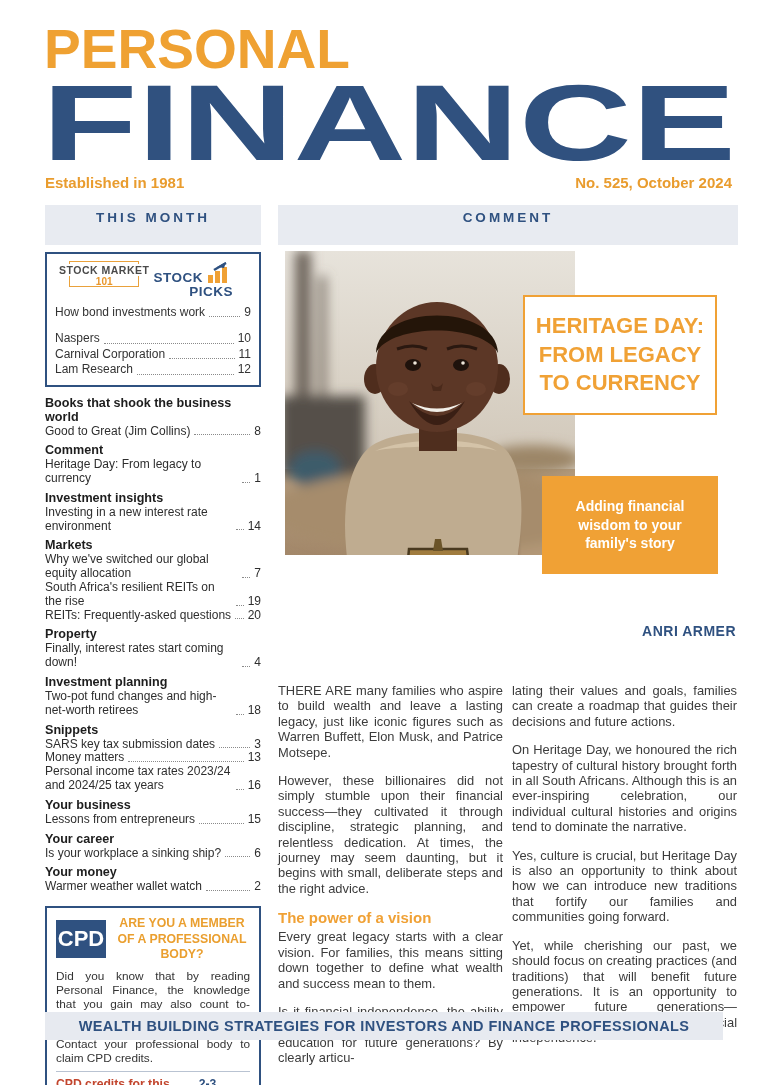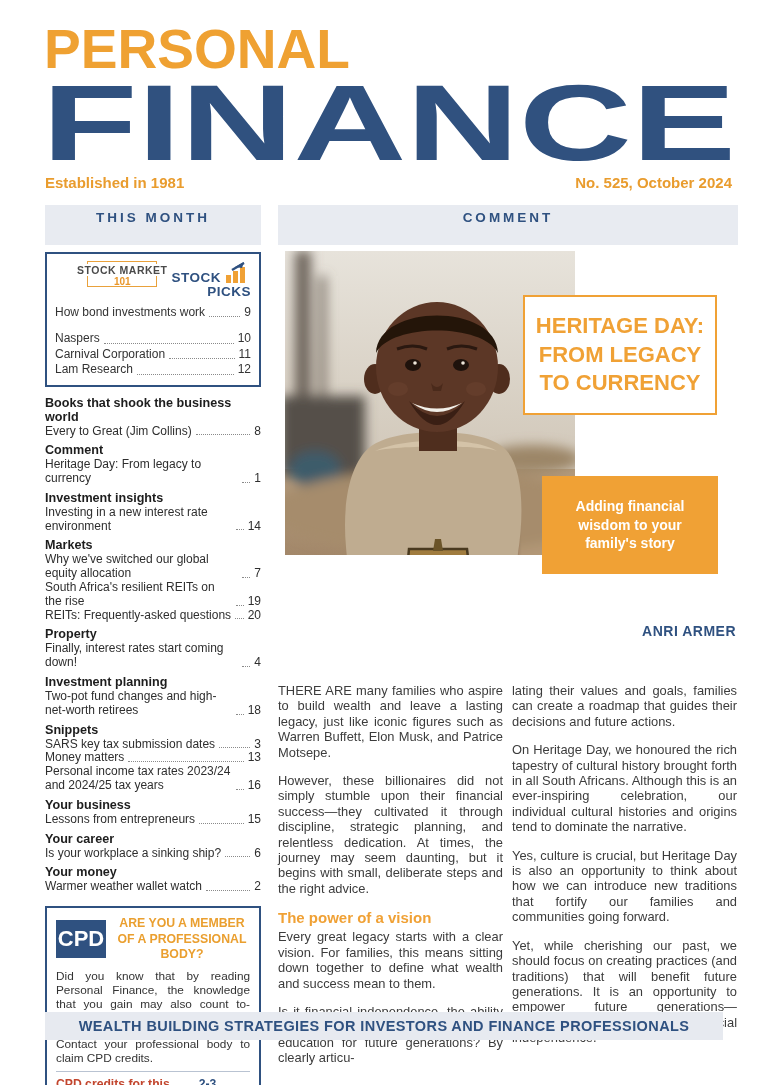--- a/index.html
+++ b/index.html
@@ -17,21 +17,21 @@
     color:#E99C2E; font-size:15px; font-weight:bold;
   }
   
   .section-bar {
     height:40px; line-height:26px; background:#E8EBF1; color:#2F5180;
     font-weight:bold; font-size:13.5px; letter-spacing:3px; text-align:center;
   }
   
   .left-col { position:absolute; left:45px; top:205px; width:216px; }
   .stock-box { margin-top:7px; border:2px solid #2F5180; padding:7px 8px 7px; }
-  .stock-logos { display:flex; justify-content:flex-end; align-items:flex-start; margin-bottom:6px; }
+  .stock-logos { display:flex; justify-content:flex-start; align-items:flex-start; margin-bottom:6px; }
   .sm101 { position:relative; padding:3px 2px 1px; }
   .sm101 .bracket { position:absolute; left:14px; right:14px; top:0; bottom:1px; border:1px solid #E9A13B; }
   .sm101 .l1 { position:relative; background:#fff; font-size:10.5px; font-weight:bold; color:#4A4A4A; letter-spacing:.5px; padding:0 2px; }
   .sm101 .l2 { position:relative; font-size:10px; font-weight:bold; color:#E9972B; text-align:center; }
   .stockpicks { display:flex; flex-direction:column; align-items:flex-end; line-height:1; }
   .stockpicks .row { display:flex; align-items:flex-end; }
   .stockpicks .word { font-size:13.5px; font-weight:bold; color:#2F5180; letter-spacing:.5px; }
   .leader-row { display:flex; align-items:flex-end; font-size:12px; color:#333; line-height:15px; }
   .leader-row .lbl { flex:0 1 auto; }
   .leader-row .dots { flex:1 1 8px; border-bottom:1.6px dotted #8a8a8a; margin:0 4px 3px 4px; min-width:8px; }
@@ -147,21 +147,21 @@
           <span class="pg">12</span>
         </div>
       </div>
     </div>
 
     <div class="toc">
 
       <div class="toc-section">
         <div class="toc-heading">Books that shook the business world</div>
         <div class="leader-row">
-          <span class="lbl">Every to Great (Jim Collins)</span>
+          <span class="lbl">Good to Great (Jim Collins)</span>
           <span class="dots"></span>
           <span class="pg">8</span>
         </div>
       </div>
 
       <div class="toc-section">
         <div class="toc-heading">Comment</div>
         <div class="leader-row">
           <span class="lbl">Heritage Day: From legacy to currency</span>
           <span class="dots"></span>

